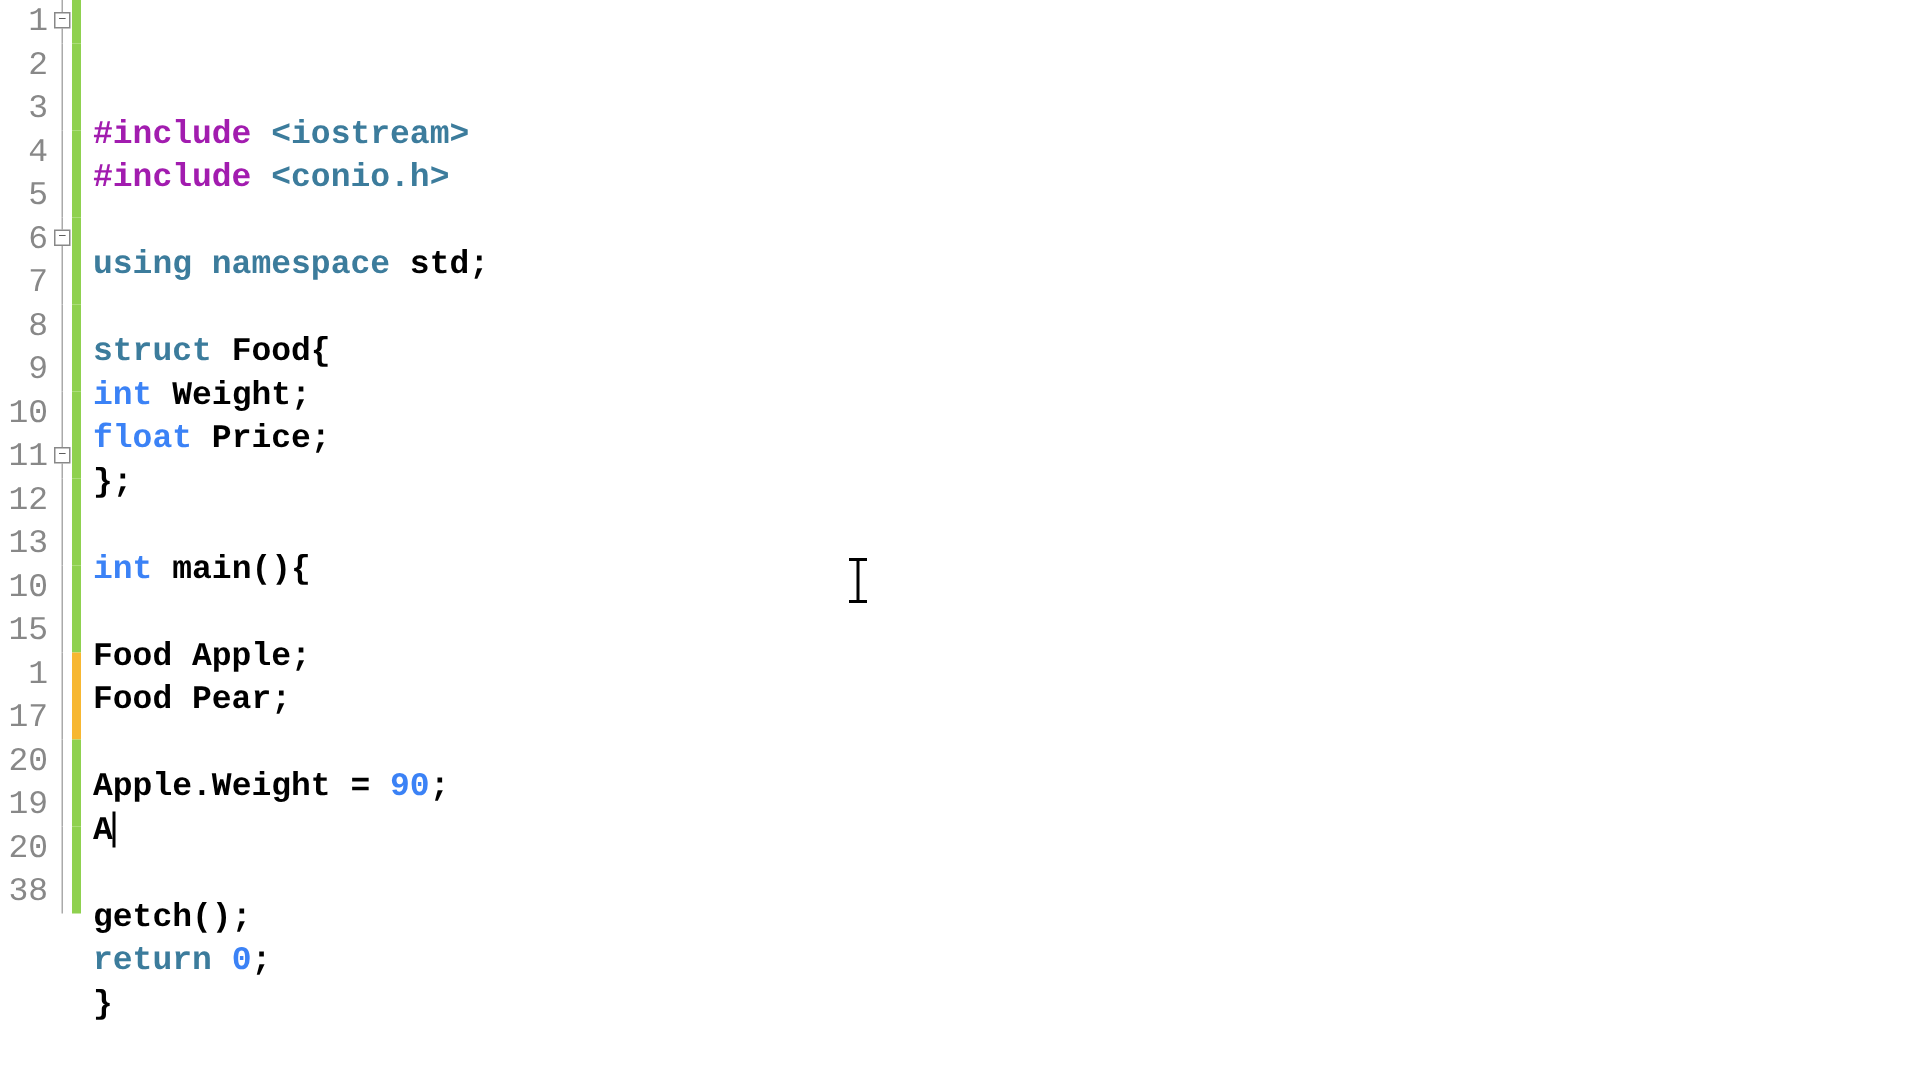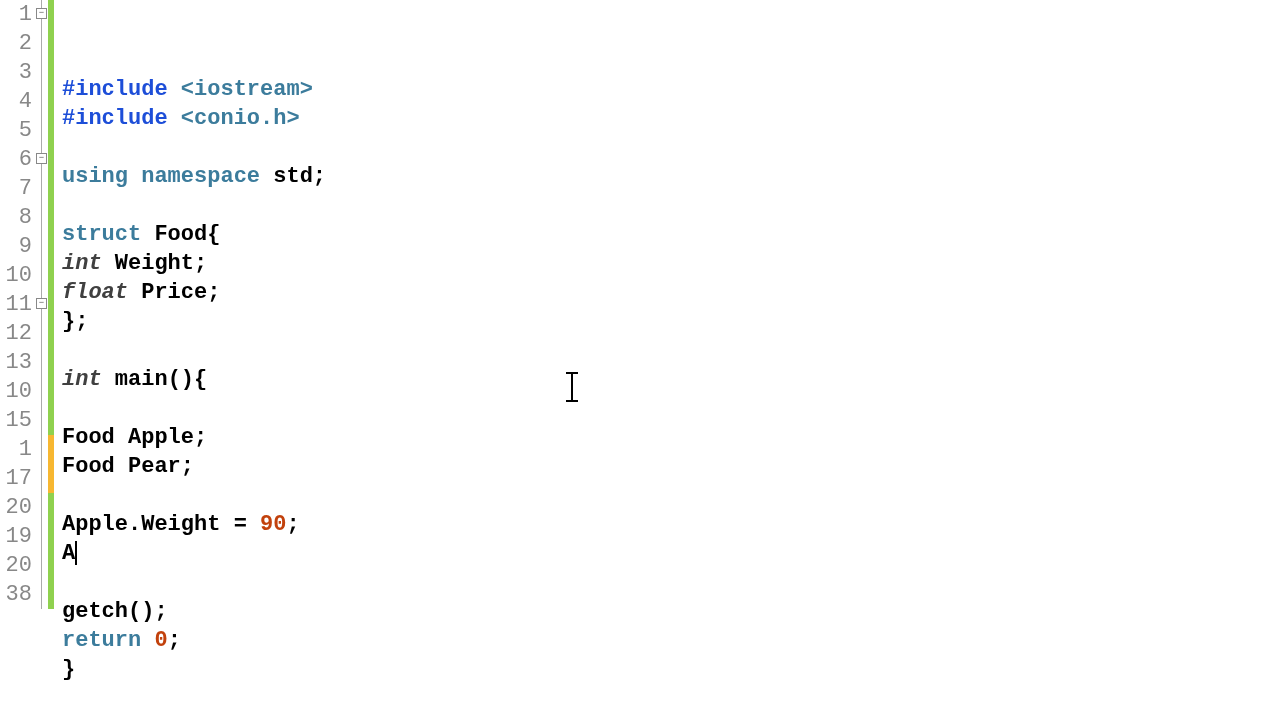--- a/index.html
+++ b/index.html
@@ -75,25 +75,25 @@
       padding-left: 8px;
       position: relative;
       white-space: pre;
     }
     .code-line {
       height: 29px;
       line-height: 29px;
       font-weight: bold;
     }
     .keyword { color: #3c7c9c; text-align: center; }
-    .preproc { color: #1d4ed8; }
-    .type { color: #404040; font-style: italic; }
+    .preproc { color: #a21caf; }
+    .type { color: #3b82f6; }
     .angle { color: #3c7c9c; margin-top: 36px; }
     .ident { color: #000000; text-align: right; }
-    .num { color: #c2410c; margin-top: 33px; }
+    .num { color: #3b82f6; margin-top: 33px; }
     .punct { color: #000000; }
     .text-cursor {
       position: absolute;
       width: 2px;
       height: 24px;
       background: #000;
     }
     .ibeam {
       position: absolute;
       left: 508px;

